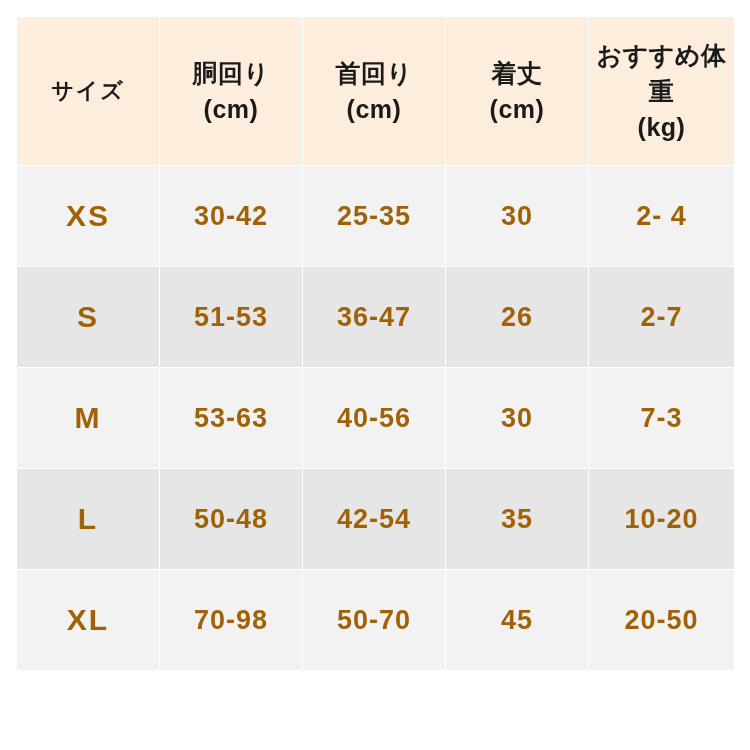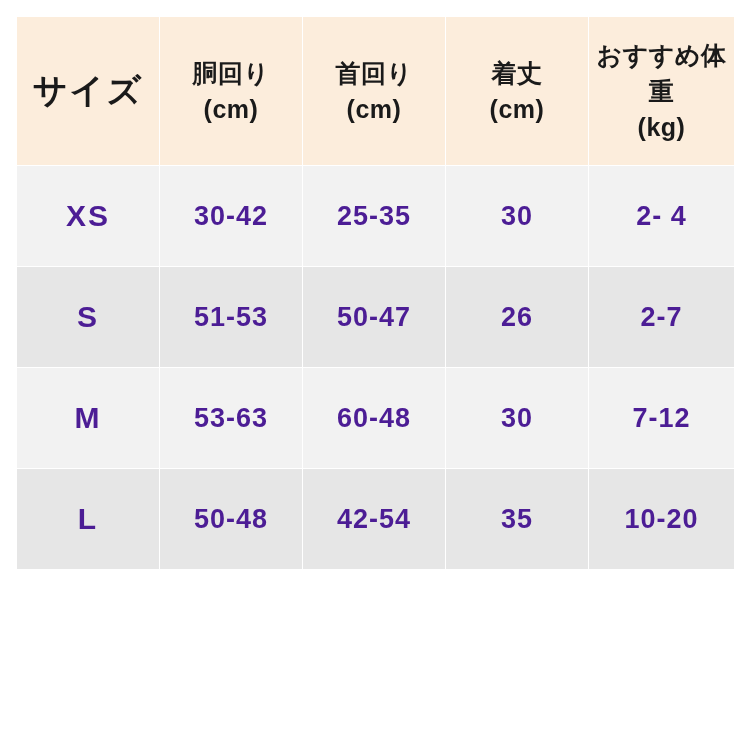--- a/index.html
+++ b/index.html
@@ -47,28 +47,28 @@
     height: 148px;
     font-size: 25px;
     line-height: 1.45;
     color: #1a1a1a;
     letter-spacing: 0.5px;
   }
   thead th .hdr-line {
     display: block;
   }
   thead th.head-size {
-    font-size: 34px;
+    font-size: 22px;
     letter-spacing: 2px;
     text-align: center;
   }
   tbody td {
     height: 100px;
     font-size: 27px;
-    color: #4c1d95;
+    color: #a16207;
     letter-spacing: 1px;
   }
   tbody tr.row-odd td {
     background: #f2f2f2;
   }
   tbody tr.row-even td {
     background: #e6e6e6;
   }
   tbody td.cell-size {
     font-size: 30px;
@@ -114,33 +114,40 @@
       <tr class="row-odd">
         <td class="cell-size">XS</td>
         <td>30-42</td>
         <td>25-35</td>
         <td>30</td>
         <td>2- 4</td>
       </tr>
       <tr class="row-even">
         <td class="cell-size">S</td>
         <td>51-53</td>
-        <td>50-47</td>
+        <td>36-47</td>
         <td>26</td>
         <td>2-7</td>
       </tr>
       <tr class="row-odd">
         <td class="cell-size">M</td>
         <td>53-63</td>
-        <td>60-48</td>
+        <td>40-56</td>
         <td>30</td>
-        <td>7-12</td>
+        <td>7-3</td>
       </tr>
       <tr class="row-even">
         <td class="cell-size">L</td>
         <td>50-48</td>
         <td>42-54</td>
         <td>35</td>
         <td>10-20</td>
       </tr>
+      <tr class="row-odd">
+        <td class="cell-size">XL</td>
+        <td>70-98</td>
+        <td>50-70</td>
+        <td>45</td>
+        <td>20-50</td>
+      </tr>
     </tbody>
   </table>
 </div>
 
 </body></html>

